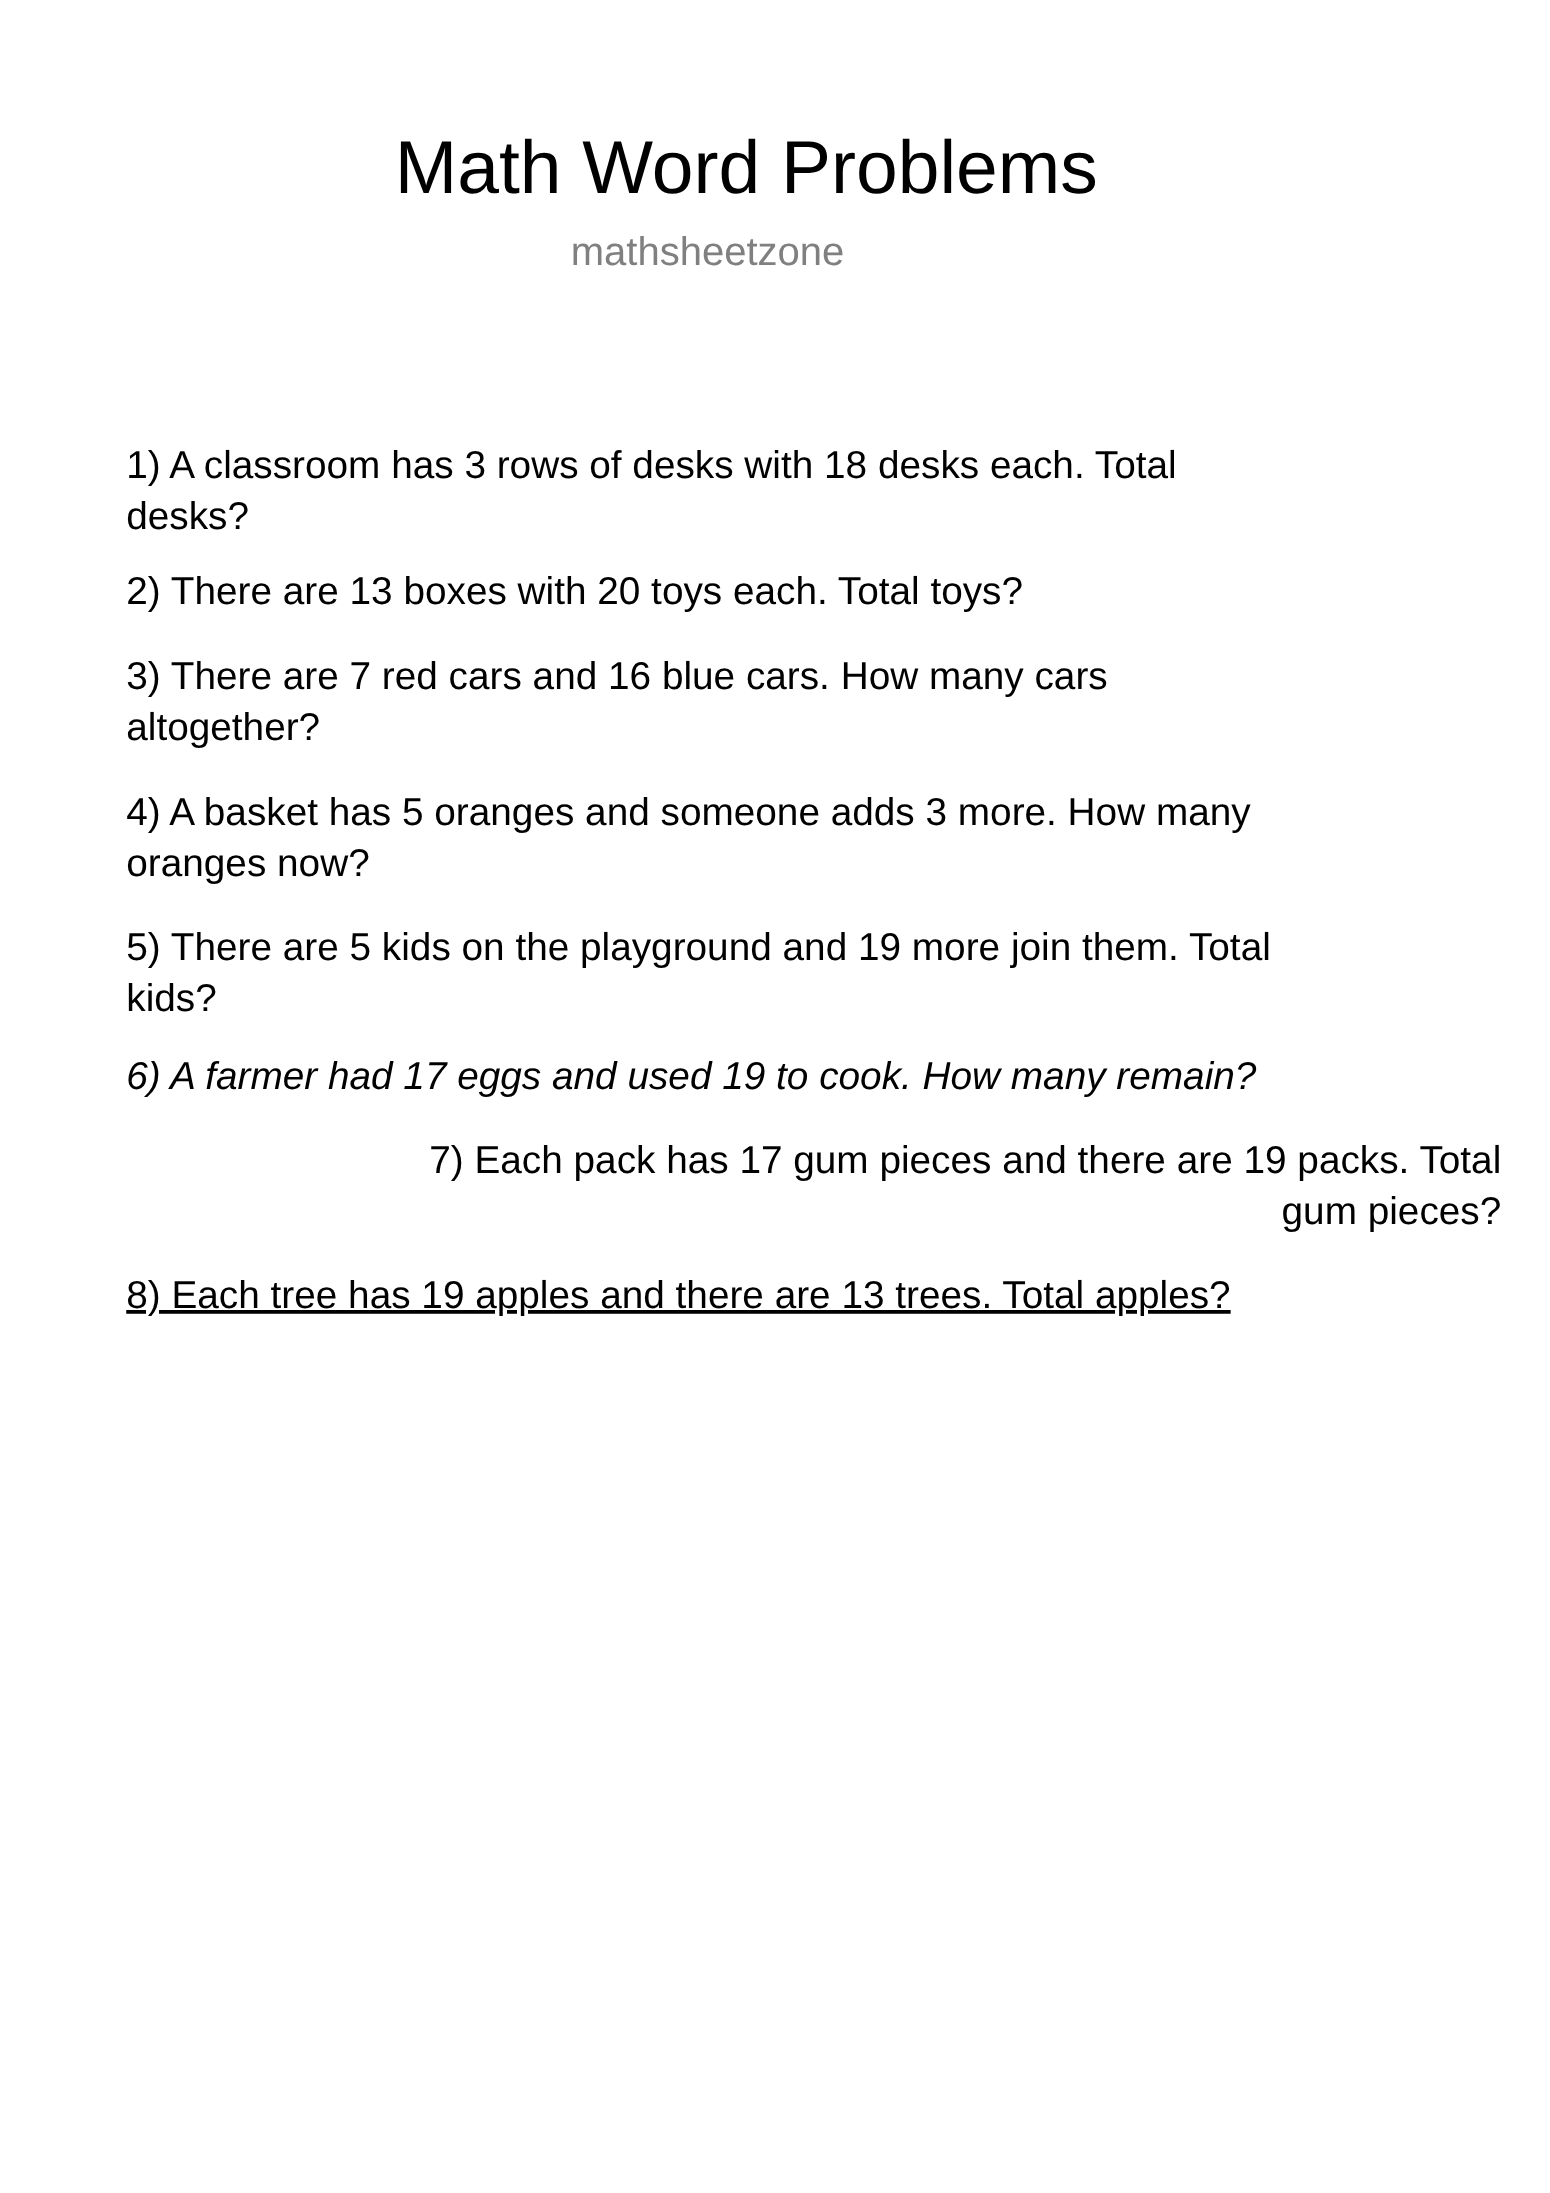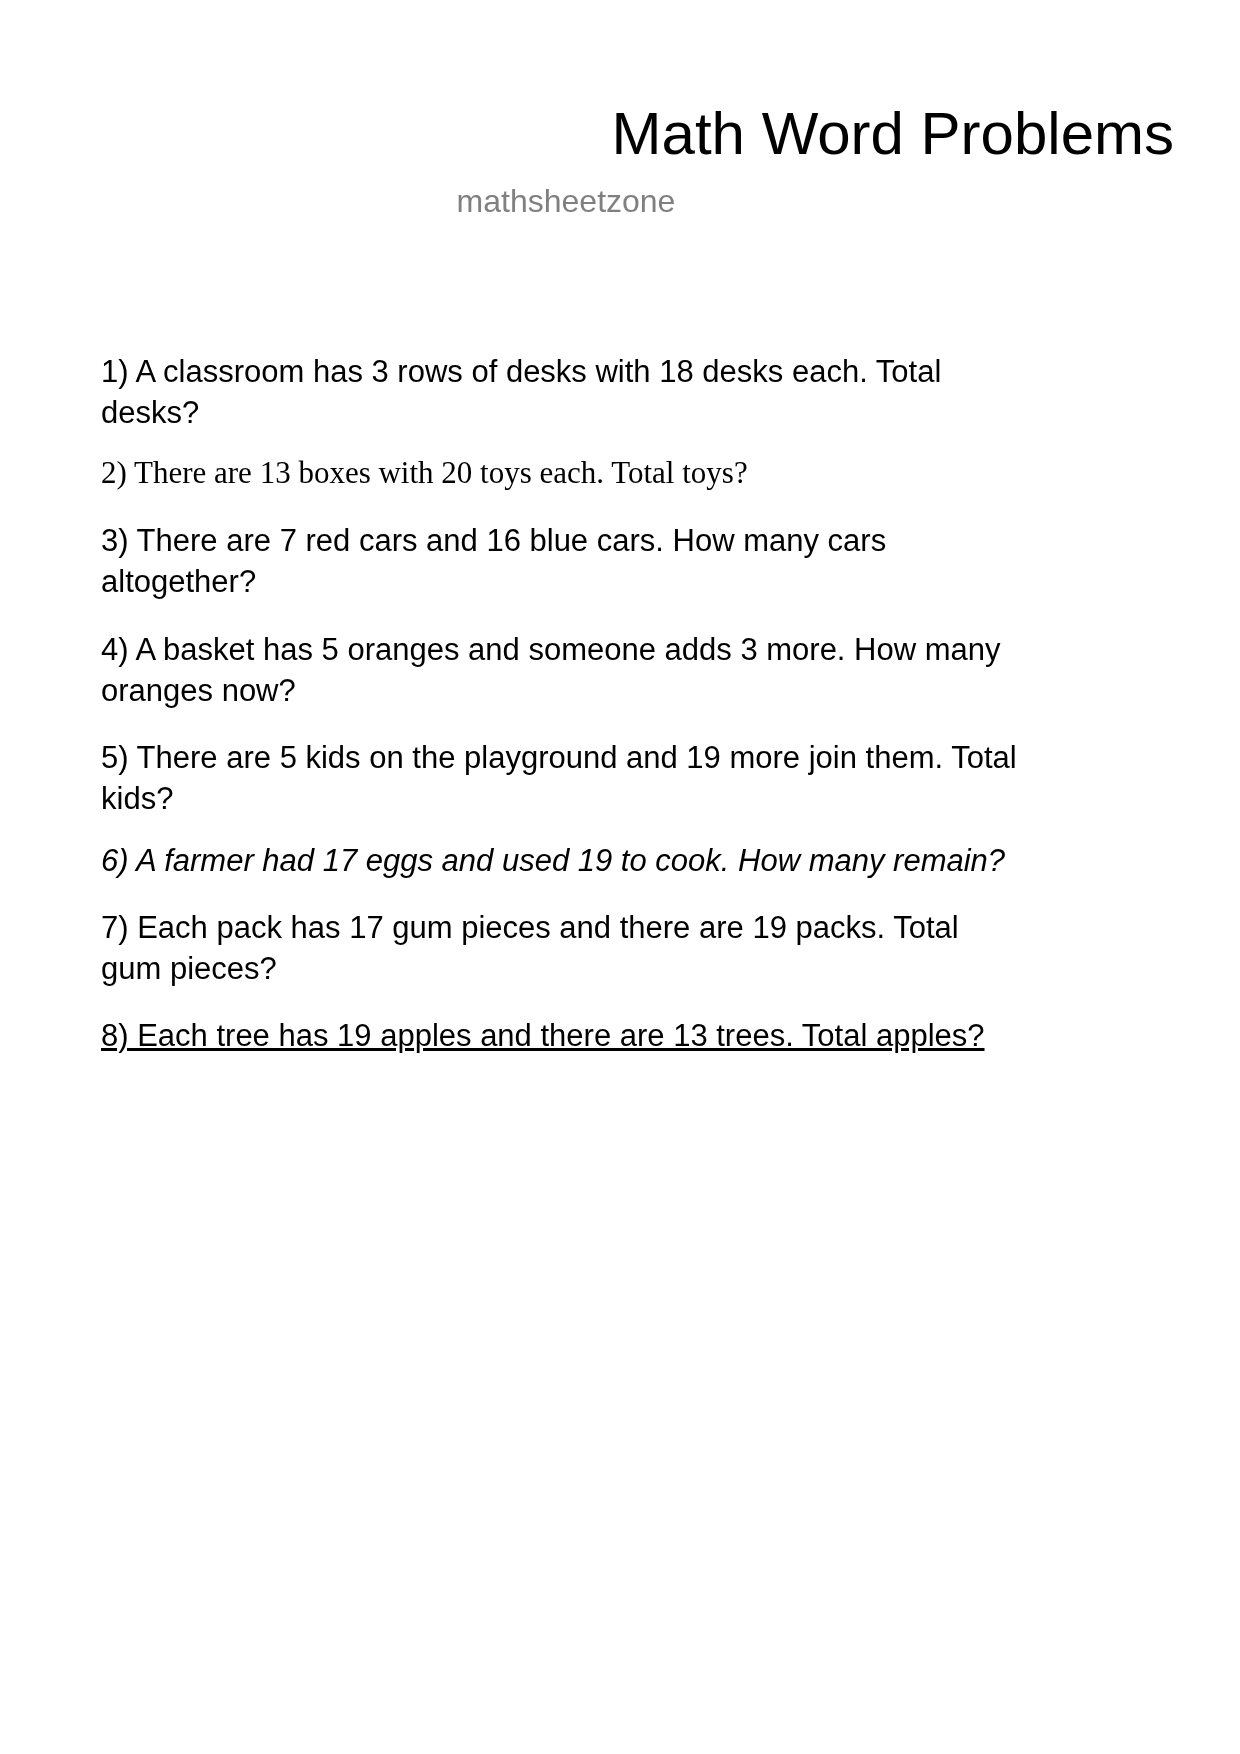--- a/index.html
+++ b/index.html
@@ -13,25 +13,26 @@
       position: relative;
       overflow: hidden;
       font-family: "Liberation Sans", sans-serif;
       color: #000000;
     }
     .title {
       position: absolute;
       left: 0;
       top: 104px;
       width: 1174px;
-      text-align: right;
+      text-align: center;
       font-size: 60px;
       line-height: 60px;
       white-space: nowrap;
       color: #000000;
+      padding-left: 10px;
     }
     .subtitle {
       position: absolute;
       left: 0;
       top: 185px;
       width: 1132px;
       text-align: center;
       font-size: 32px;
       line-height: 32px;
       white-space: nowrap;
@@ -57,21 +58,21 @@
 <div>
 
   <div class="title">Math Word Problems</div>
   <div class="subtitle">mathsheetzone</div>
 
   <div class="problem" style="top:351px;">
     <span class="line">1) A classroom has 3 rows of desks with 18 desks each. Total</span>
     <span class="line">desks?</span>
   </div>
 
-  <div class="problem" style="top:452px;font-family:Liberation Serif, serif;">
+  <div class="problem" style="top:452px;">
     <span class="line">2) There are 13 boxes with 20 toys each. Total toys?</span>
   </div>
 
   <div class="problem" style="top:520px;">
     <span class="line">3) There are 7 red cars and 16 blue cars. How many cars</span>
     <span class="line">altogether?</span>
   </div>
 
   <div class="problem" style="top:629px;">
     <span class="line">4) A basket has 5 oranges and someone adds 3 more. How many</span>
@@ -80,21 +81,21 @@
 
   <div class="problem" style="top:737px;">
     <span class="line">5) There are 5 kids on the playground and 19 more join them. Total</span>
     <span class="line">kids?</span>
   </div>
 
   <div class="problem" style="top:840px;font-style:italic;">
     <span class="line">6) A farmer had 17 eggs and used 19 to cook. How many remain?</span>
   </div>
 
-  <div class="problem" style="top:907px;">
+  <div class="problem" style="top:907px;text-align:right;">
     <span class="line">7) Each pack has 17 gum pieces and there are 19 packs. Total</span>
     <span class="line">gum pieces?</span>
   </div>
 
   <div class="problem" style="top:1015px;text-decoration:underline;">
     <span class="line">8) Each tree has 19 apples and there are 13 trees. Total apples?</span>
   </div>
 
 </div>
 

